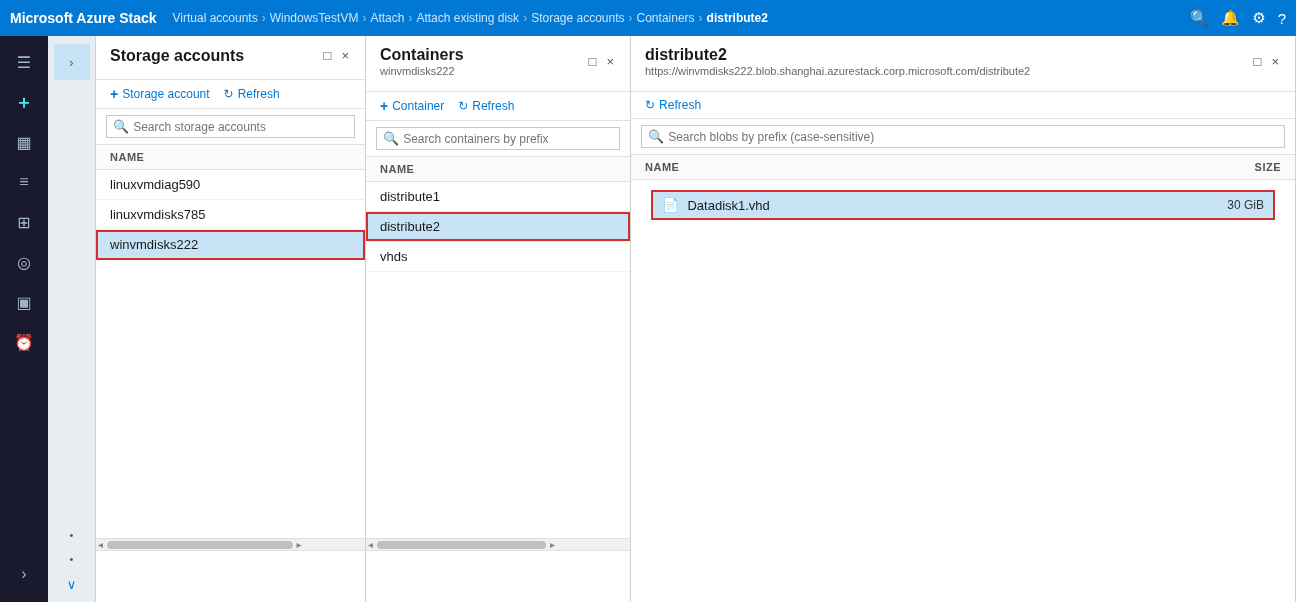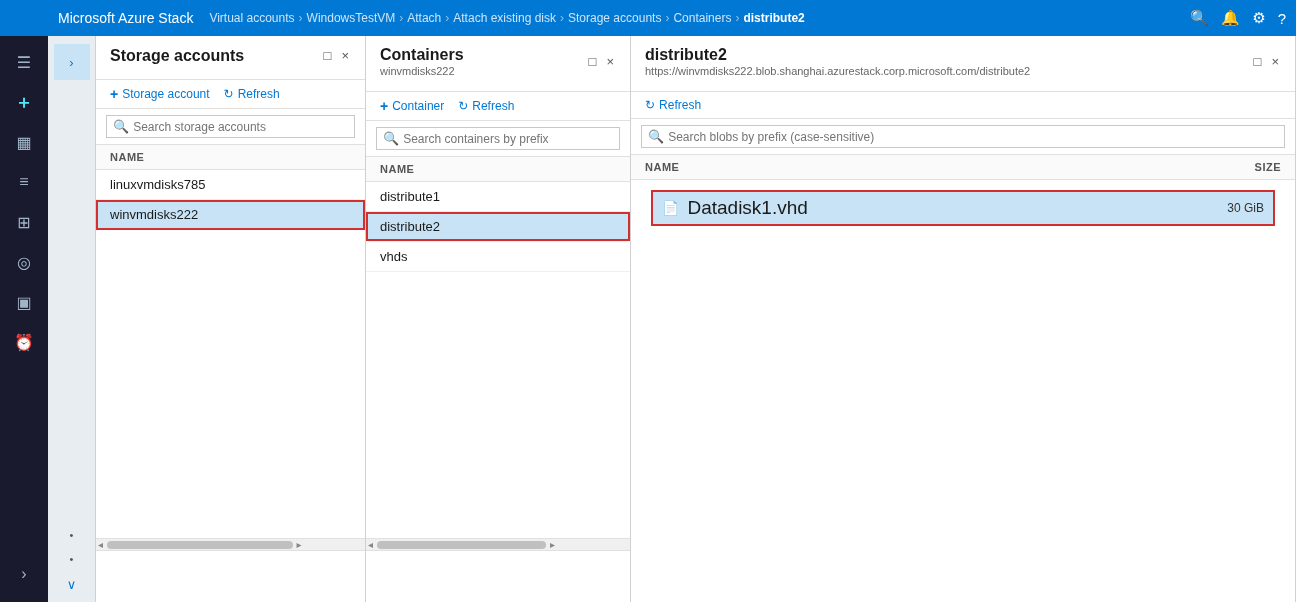--- a/index.html
+++ b/index.html
@@ -10,23 +10,22 @@
       background: #0078d4;
       color: white;
       height: 36px;
       display: flex;
       align-items: center;
       padding: 0 10px;
       gap: 6px;
     }
     .top-bar .app-title {
       font-size: 14px;
-      font-weight: 400;
+      font-weight: 700;
       margin-right: 10px;
-      margin-left: 48px;
     }
     .top-bar .breadcrumb {
       display: flex;
       align-items: center;
       font-size: 12px;
       gap: 4px;
       flex: 1;
     }
     .top-bar .breadcrumb span { color: #cce4f7; }
     .top-bar .breadcrumb .active { color: white; font-weight: 600; }
@@ -227,21 +226,21 @@
     .blob-row.red-outline {
       outline: 2px solid #d32f2f;
     }
     .blob-icon {
       font-size: 14px;
       margin-right: 8px;
       color: #555;
     }
     .blob-name {
       flex: 1;
-      font-size: 19px;
+      font-size: 13px;
       color: #1a1a1a;
     }
     .blob-size {
       font-size: 12px;
       color: #333;
     }
 
     
     .blade-footer {
       background: white;
@@ -389,20 +388,23 @@
               <span style="color:#888;">🔍</span>
               <input type="text" placeholder="Search storage accounts" style="">
             </div>
           </div>
 
           <div class="blade-list">
             <div class="list-header">
               <span class="list-header-cell">NAME</span>
             </div>
             <div class="list-row">
+              <span class="list-row-text">linuxvmdiag590</span>
+            </div>
+            <div class="list-row">
               <span class="list-row-text">linuxvmdisks785</span>
             </div>
             <div class="list-row highlighted red-outline">
               <span class="list-row-text">winvmdisks222</span>
             </div>
           </div>
 
           <div class="scroll-track">
             <div style="display:flex; align-items:center; gap:4px; width:100%;">
               <span style="font-size:10px; color:#888; cursor:pointer;">◂</span>

